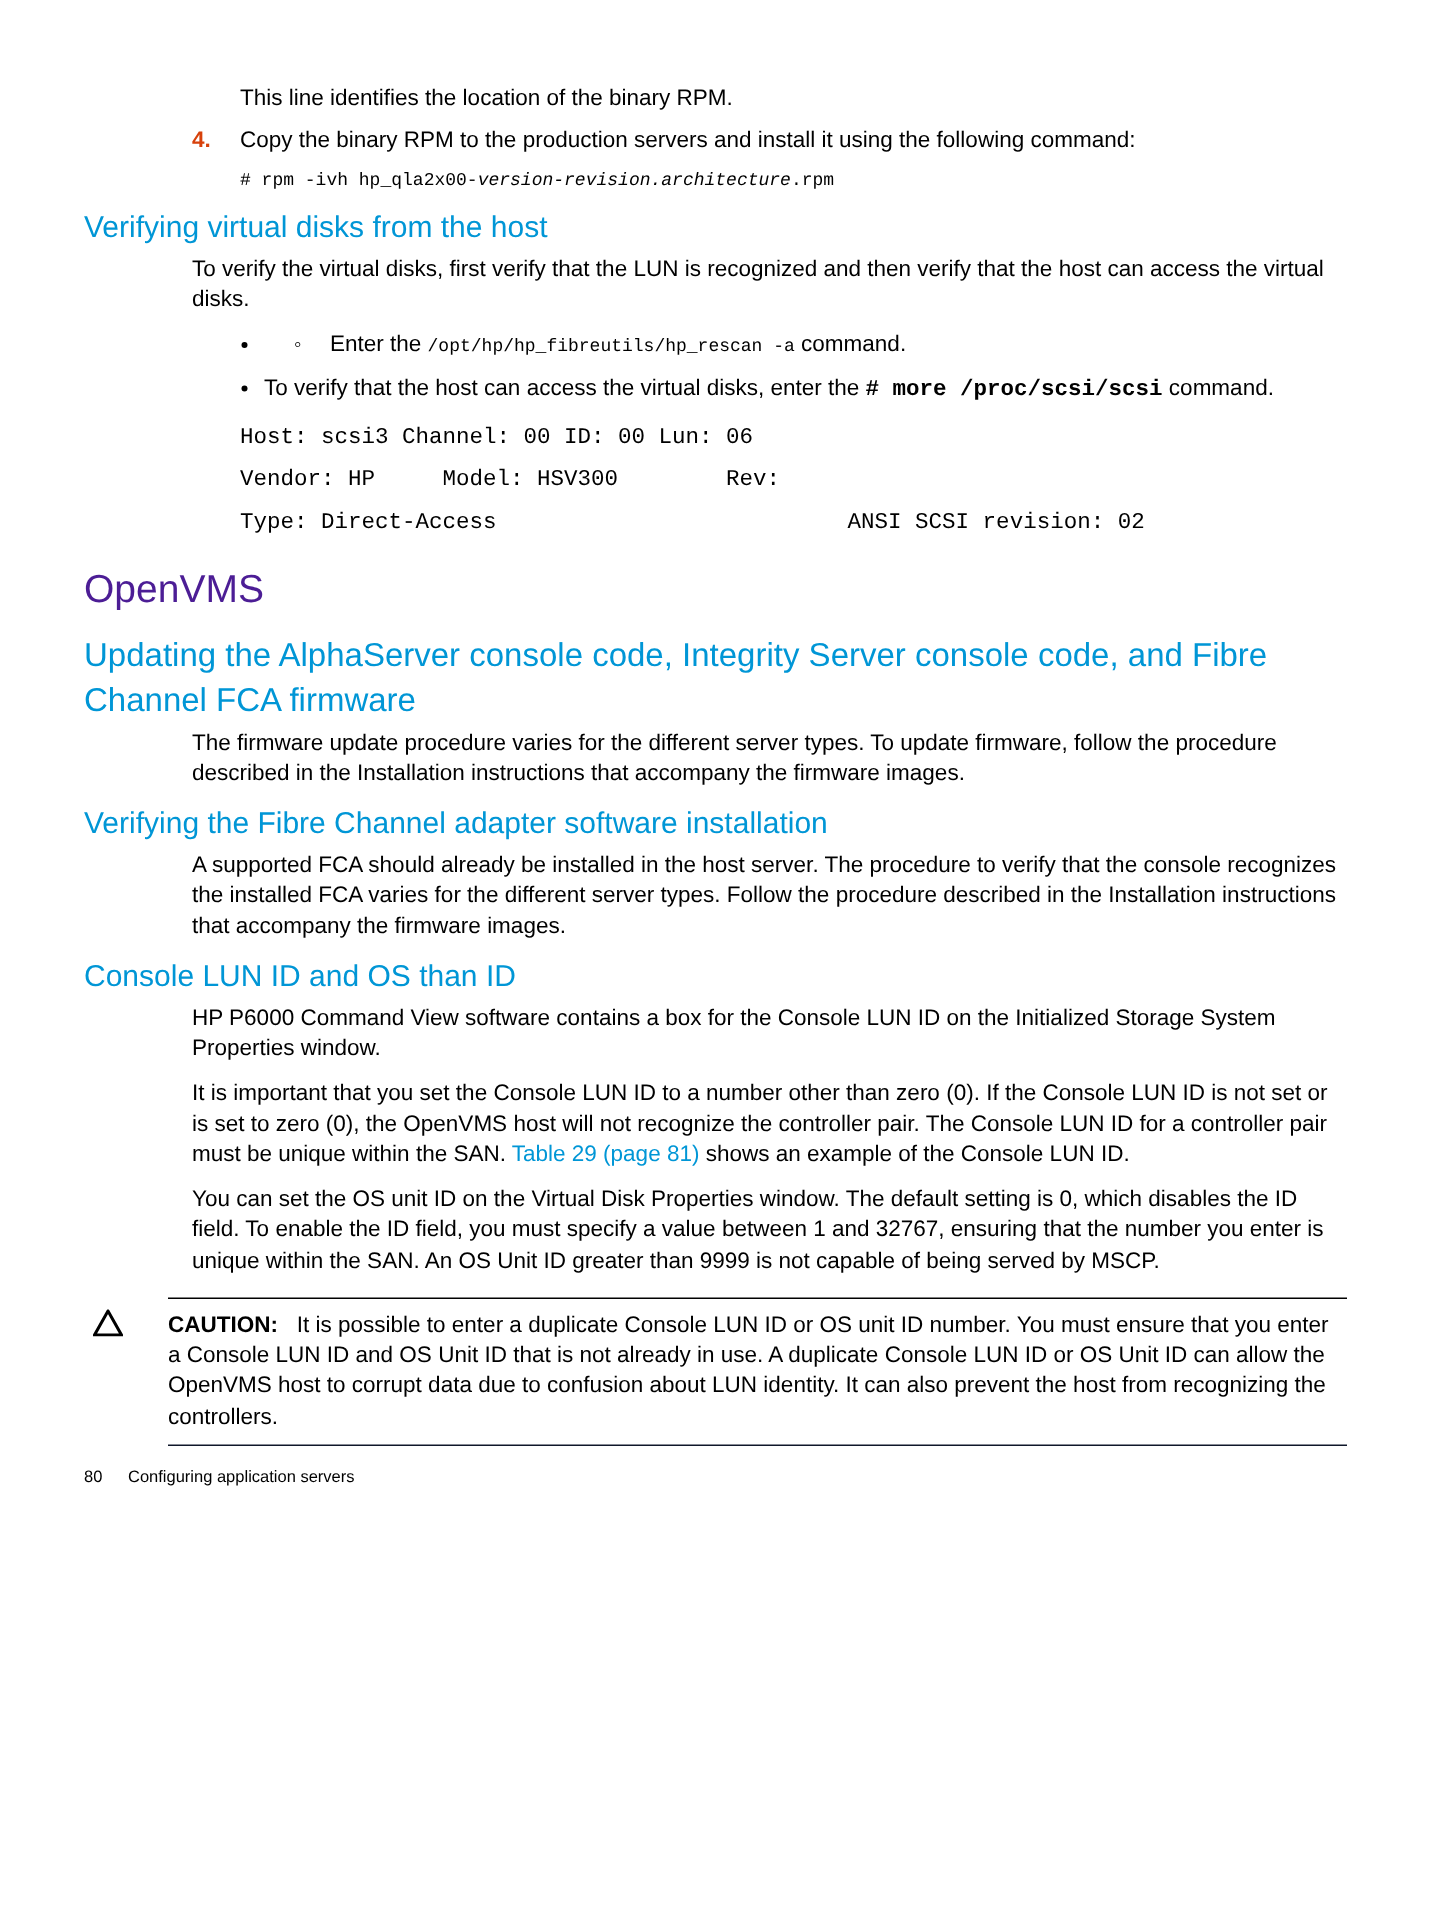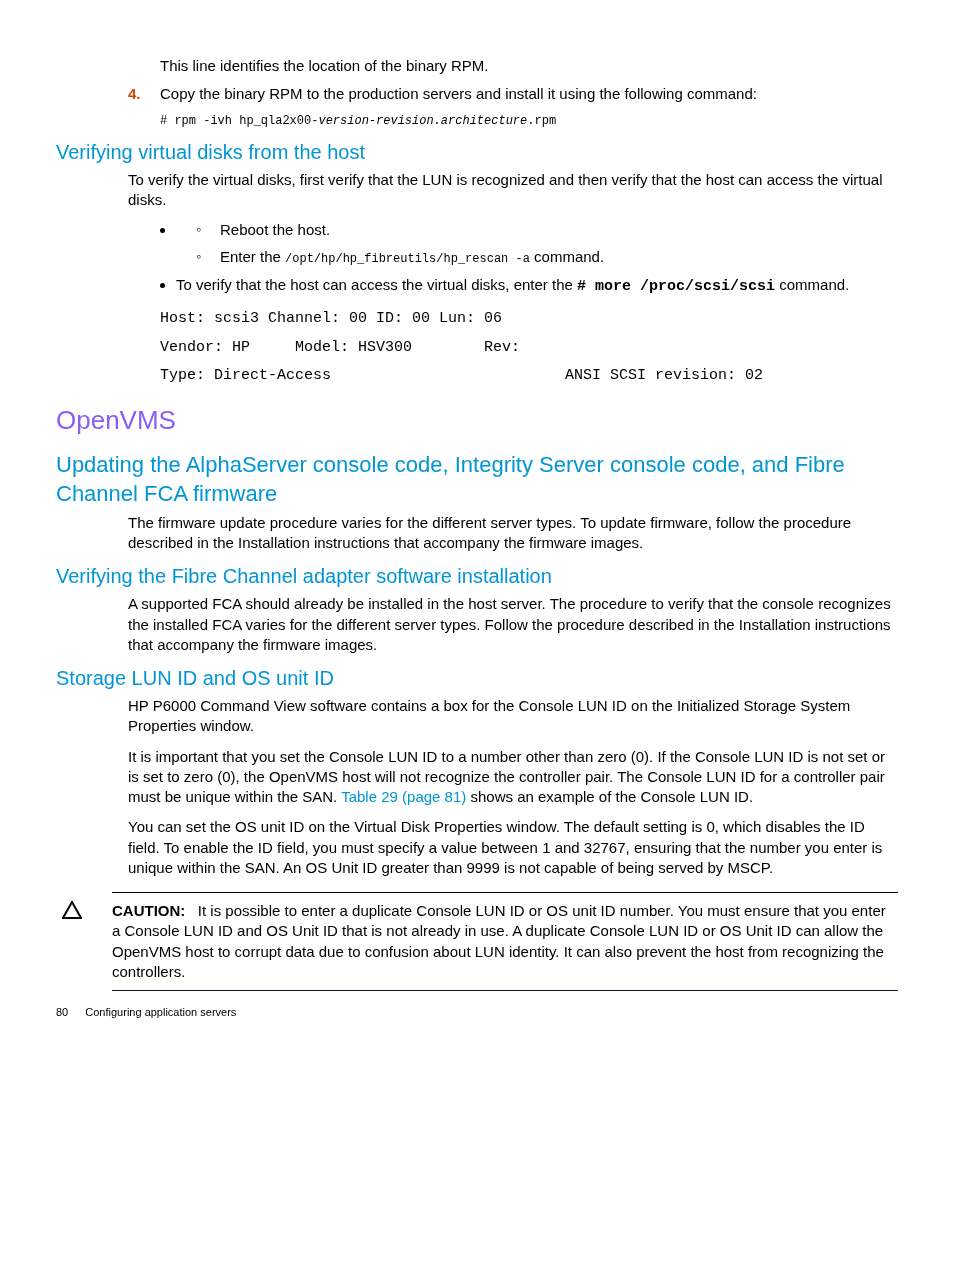--- a/index.html
+++ b/index.html
@@ -6,21 +6,21 @@
     font-family: Arial, Helvetica, sans-serif;
     font-size: 15px;
     color: #000;
     margin: 0;
     padding: 56px 56px 40px 56px;
     line-height: 1.35;
     width: 954px;
     box-sizing: border-box;
   }
   .h2 {
-    color: #8b5cf6;
+    color: #4c1d95;
     font-size: 26px;
     font-weight: normal;
     margin-top: 8px;
     margin-bottom: 6px;
     font-family: Arial, Helvetica, sans-serif;
   }
   .h3 {
     color: #0096d6;
     font-size: 22px;
     font-weight: normal;
@@ -126,21 +126,20 @@
     </div>
   </li>
 </ol>
 
 <div class="h4">Verifying virtual disks from the host</div>
 <div class="body-p">To verify the virtual disks, first verify that the LUN is recognized and then verify that the host can access the virtual disks.</div>
 
 <ul class="bul1">
   <li>
     <ul class="bul2">
-      <li><span>Reboot the host.</span></li>
       <li>
         <span>Enter the </span><span class="cmd">/opt/hp/hp_fibreutils/hp_rescan -a</span><span> command.</span>
       </li>
     </ul>
   </li>
   <li>
     <span>To verify that the host can access the virtual disks, enter the </span><span class="bold-cmd"># more /proc/scsi/scsi</span><span> command.</span>
   </li>
 </ul>
 
@@ -149,21 +148,21 @@
 Type: Direct-Access                          ANSI SCSI revision: 02</pre>
 
 <div class="h2">OpenVMS</div>
 
 <div class="h3">Updating the AlphaServer console code, Integrity Server console code, and Fibre Channel FCA firmware</div>
 <div class="body-p">The firmware update procedure varies for the different server types. To update firmware, follow the procedure described in the Installation instructions that accompany the firmware images.</div>
 
 <div class="h4">Verifying the Fibre Channel adapter software installation</div>
 <div class="body-p">A supported FCA should already be installed in the host server. The procedure to verify that the console recognizes the installed FCA varies for the different server types. Follow the procedure described in the Installation instructions that accompany the firmware images.</div>
 
-<div class="h4">Storage LUN ID and OS unit ID</div>
+<div class="h4">Console LUN ID and OS than ID</div>
 <div class="body-p">HP P6000 Command View software contains a box for the Console LUN ID on the Initialized Storage System Properties window.</div>
 <div class="body-p">
   <span>It is important that you set the Console LUN ID to a number other than zero (0). If the Console LUN ID is not set or is set to zero (0), the OpenVMS host will not recognize the controller pair. The Console LUN ID for a controller pair must be unique within the SAN. </span><a class="link" href="#">Table 29 (page 81)</a><span> shows an example of the Console LUN ID.</span>
 </div>
 <div class="body-p">You can set the OS unit ID on the Virtual Disk Properties window. The default setting is 0, which disables the ID field. To enable the ID field, you must specify a value between 1 and 32767, ensuring that the number you enter is unique within the SAN. An OS Unit ID greater than 9999 is not capable of being served by MSCP.</div>
 
 <div class="caution-block">
   <span class="caution-icon">
     <svg width="20" height="18" viewBox="0 0 20 18">
         <polygon points="10,1 19,17 1,17" fill="none" stroke="#000" stroke-width="2"></polygon>

